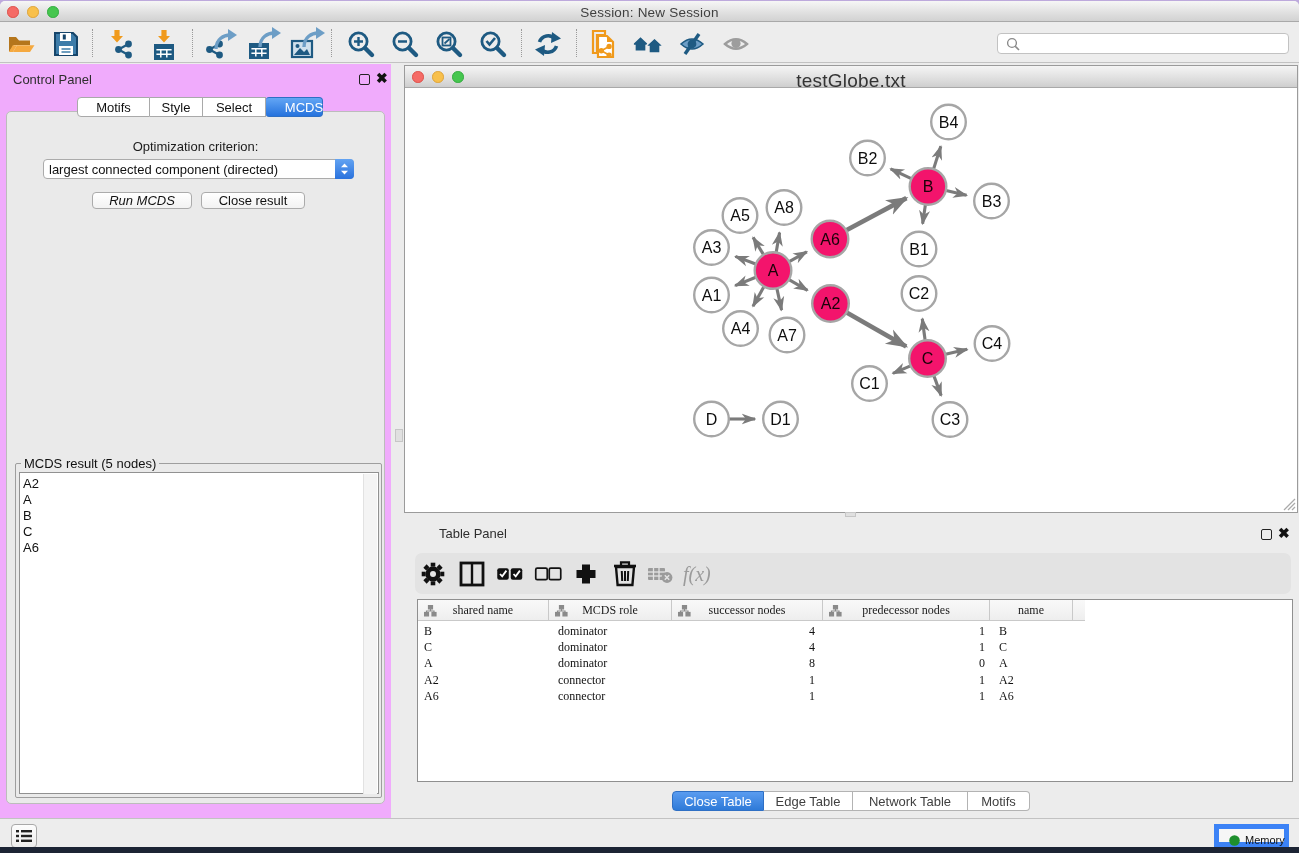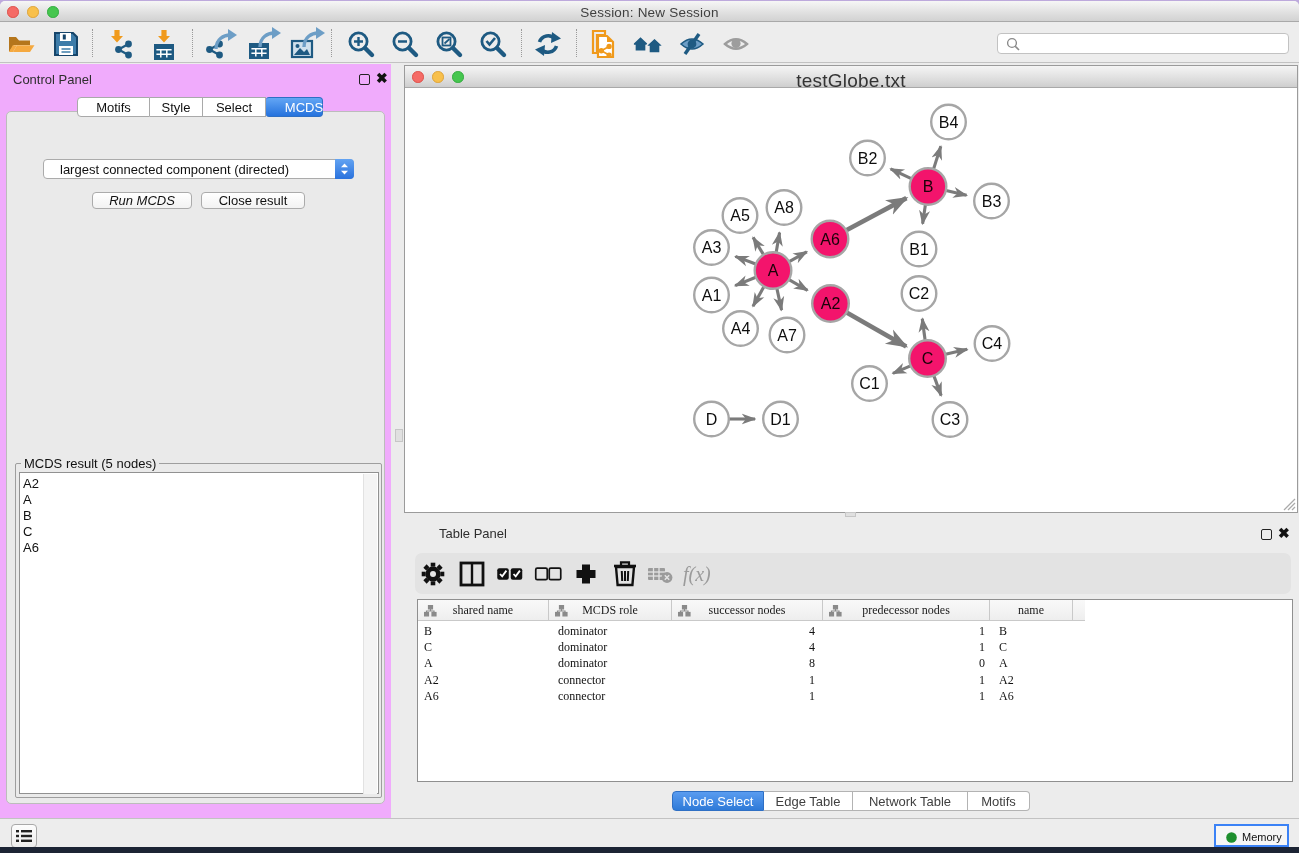--- a/index.html
+++ b/index.html
@@ -18,21 +18,21 @@
 #cp { left:0; top:63px; width:391px; height:755px; background:#f0abfc; }
 #cp .hdr { position:absolute; left:13px; top:8px; font-size:13px; color:#2e2e2e; }
 .winbtn { position:absolute; font-size:12px; color:#111; }
 .sq { width:11px; height:11px; border:1.6px solid #222; border-radius:2px; }
 #cptabs { position:absolute; left:77px; top:33px; height:20px; display:flex; font-size:13px; z-index:3; }
 #cptabs .tab { border:1px solid #a9a9a9; border-left:none; background:#fff; color:#111; display:flex; align-items:center; justify-content:center; }
 #cptabs .tab:first-child { border-left:1px solid #a9a9a9; border-radius:4px 0 0 4px; }
 #cptabs .tab.sel { background:linear-gradient(#63a6f5,#2572dd); color:#fff; border-color:#2e6fc4; border-radius:3px 4px 4px 3px; }
 #cppanel { position:absolute; left:6px; top:47px; width:379px; height:693px; border:1px solid #bcbcbc; border-radius:5px; background:#eaeaea; }
 #optlabel { position:absolute; left:0; top:75px; width:391px; text-align:center; font-size:13px; color:#1c1c1c; }
-#combo { position:absolute; left:43px; top:95px; width:311px; height:20px; background:#fff; border:1px solid #ababab; border-radius:4px; font-size:13px; color:#111; line-height:19px; padding-left:16px; }
+#combo { position:absolute; left:43px; top:95px; width:311px; height:20px; background:#fff; border:1px solid #ababab; border-radius:4px; font-size:13px; color:#111; line-height:19px; padding-left:5px; }
 #combo .step { position:absolute; right:-1px; top:-1px; width:19px; height:20px; border-radius:0 4px 4px 0; background:linear-gradient(#63a3f2,#2a72dd); }
 .btn { position:absolute; height:17px; background:linear-gradient(#ffffff,#f2f2f2); border:1px solid #ababab; border-radius:4px; font-size:13px; color:#111; text-align:center; line-height:15px; }
 #groupbox { position:absolute; left:15px; top:399px; width:367px; height:335px; border:1px solid #9e9e9e; border-radius:2px; }
 #grouplabel { position:absolute; left:21px; top:392px; background:#eaeaea; padding:0 3px; font-size:13px; color:#111; }
 #mcdslist { position:absolute; left:19px; top:408px; width:360px; height:322px; background:#fff; border:1px solid #919191; font-size:13px; color:#111; padding-top:3px; }
 #mcdslist .it { padding-left:3px; height:16px; line-height:16px; }
 #mcdstrack { position:absolute; right:1px; top:1px; width:14px; height:320px; background:#f4f4f4; border-left:1px solid #e2e2e2; }
 
 #vdiv { left:391px; top:63px; width:14px; height:755px; background:#ececec; }
 
@@ -48,21 +48,21 @@
 .hcell { position:absolute; top:0; height:21px; border-right:1px solid #c9c9c9; font-size:12px; color:#1a1a1a; text-align:center; line-height:21px; }
 .row { position:absolute; left:0; width:800px; height:16px; font-size:12px; color:#111; }
 .row span { position:absolute; top:1px; }
 #tptabs { position:absolute; left:267px; top:272px; height:20px; display:flex; font-size:13px; }
 #tptabs .tab { border:1px solid #b3b3b3; border-left:none; background:#fff; color:#404040; display:flex; align-items:center; justify-content:center; }
 #tptabs .tab:first-child { border-left:1px solid #b3b3b3; border-radius:4px 0 0 4px; }
 #tptabs .tab:last-child { border-radius:0 4px 4px 0; }
 #tptabs .tab.sel { background:linear-gradient(#5a9cf0,#2e7ad8); color:#fff; border-color:#2e6fc4; }
 
 #statusbar { left:0; top:817px; width:1299px; height:30px; background:#ededed; border-top:1px solid #c2c2c2; }
-#memorybtn { position:absolute; left:1214px; top:5px; width:75px; height:23px; background:#f6f6f6; border:2px solid #3b82f6; font-size:11px; color:#111; }
+#memorybtn { position:absolute; left:1214px; top:5px; width:75px; height:23px; background:#f6f6f6; border:5px solid #3b82f6; font-size:11px; color:#111; }
 #listbtn { position:absolute; left:11px; top:5px; width:26px; height:24px; background:linear-gradient(#fdfdfd,#ededed); border:1px solid #a9a9a9; border-radius:4px; }
 </style>
 </head>
 <body>
 <div class="abs" id="desktop-top"></div>
 <div class="abs" id="mainwin">
   <div class="abs" id="titlebar">
     <div class="light" style="left:7px;background:#f56b66;border:1px solid #dd4f48;"></div>
     <div class="light" style="left:27px;background:#f8c04b;border:1px solid #dfa336;"></div>
     <div class="light" style="left:47px;background:#46c64f;border:1px solid #30ab3d;"></div>
@@ -214,20 +214,21 @@
     <div class="hdr">Control Panel</div>
     <div class="winbtn sq" style="left:359px; top:10px;"></div>
     <div class="winbtn" style="left:376px; top:6px; font-weight:bold; font-size:14px;">✖</div>
     <div id="cptabs">
       <div class="tab" style="width:73px;">Motifs</div>
       <div class="tab" style="width:53px;">Style</div>
       <div class="tab" style="width:63px;">Select</div>
       <div class="tab sel" style="width:57px;padding-left:20px;">MCDS</div>
     </div>
     <div id="cppanel"></div>
+    <div id="optlabel">Optimization criterion:</div>
     <div id="combo">largest connected component (directed)<div class="step"><svg width="19" height="20" viewBox="0 0 19 20">
             <path d="M6,8.2 L9.5,4.4 L13,8.2 Z" fill="#fff"></path>
             <path d="M6,11.8 L9.5,15.6 L13,11.8 Z" fill="#fff"></path>
           </svg></div></div>
     <div class="btn" style="left:92px; top:128px; width:100px;font-style:italic;">Run MCDS</div>
     <div class="btn" style="left:201px; top:128px; width:104px;">Close result</div>
     <div id="groupbox"></div>
     <div id="grouplabel">MCDS result (5 nodes)</div>
     <div id="mcdslist">
       <div id="mcdstrack"></div>
@@ -431,21 +432,21 @@
         </div>
         <div class="row" style="top:87.8px;">
 <span style="left:6px;">A6</span>
           <span style="left:140px;">connector</span>
 <span style="left:330px;width:67px;text-align:right;">1</span>
           <span style="left:480px;width:87px;text-align:right;">1</span>
 <span style="left:581px;">A6</span>
         </div>
       </div>
     <div id="tptabs">
-      <div class="tab sel" style="width:92px;">Node Select</div>
+      <div class="tab sel" style="width:92px;">Close Table</div>
       <div class="tab" style="width:89px;">Edge Table</div>
       <div class="tab" style="width:115px;">Network Table</div>
       <div class="tab" style="width:62px;">Motifs</div>
     </div>
   </div>
   <div class="abs" id="statusbar">
     <div id="listbtn">
         <svg width="16" height="14" viewBox="0 0 16 14" style="position:absolute;left:4px;top:4px;">
           <g fill="#222">
             <rect x="0" y="1" width="3" height="2.4"></rect>

